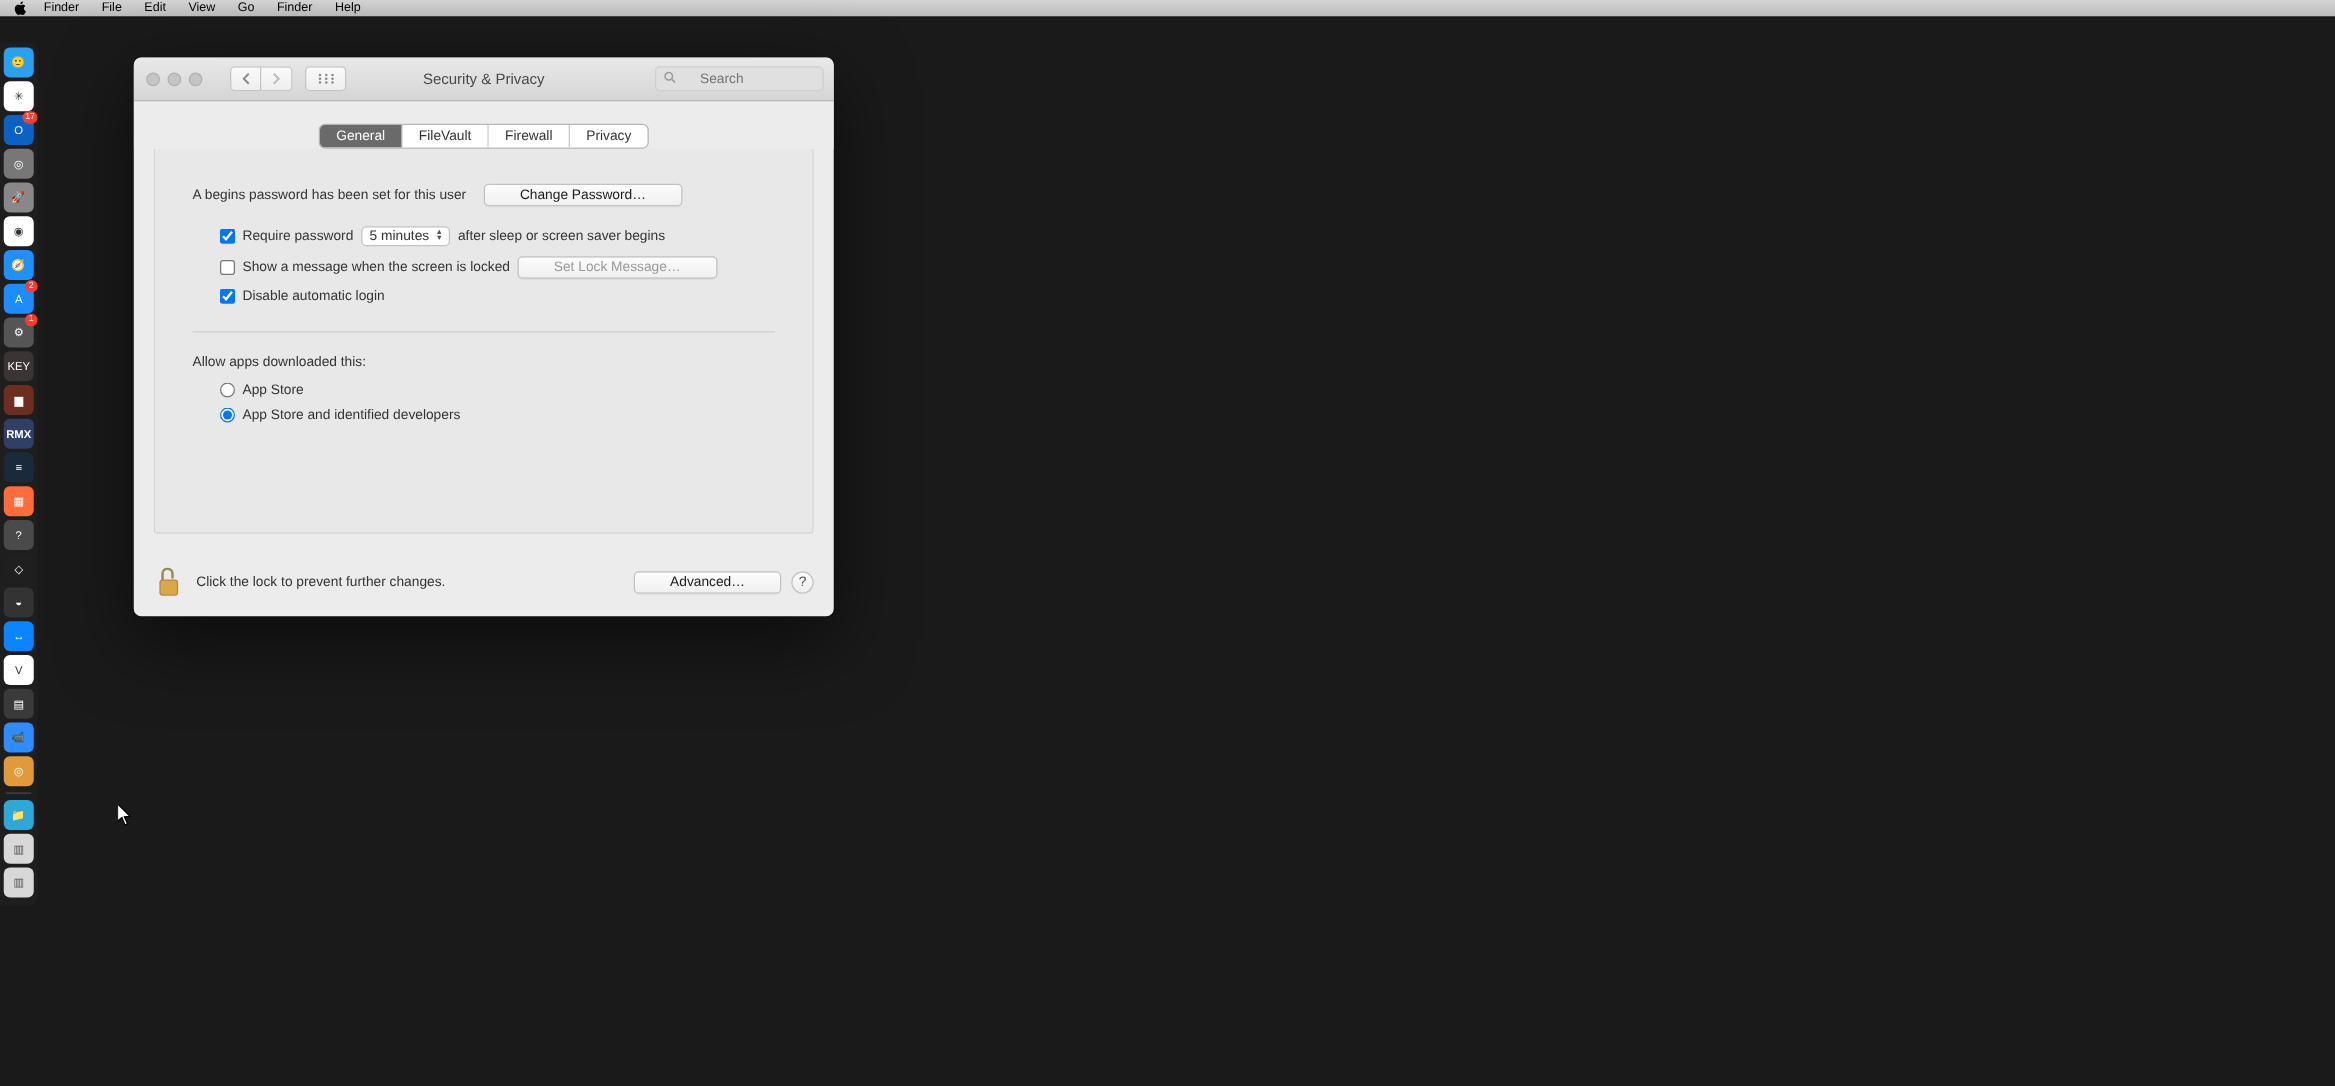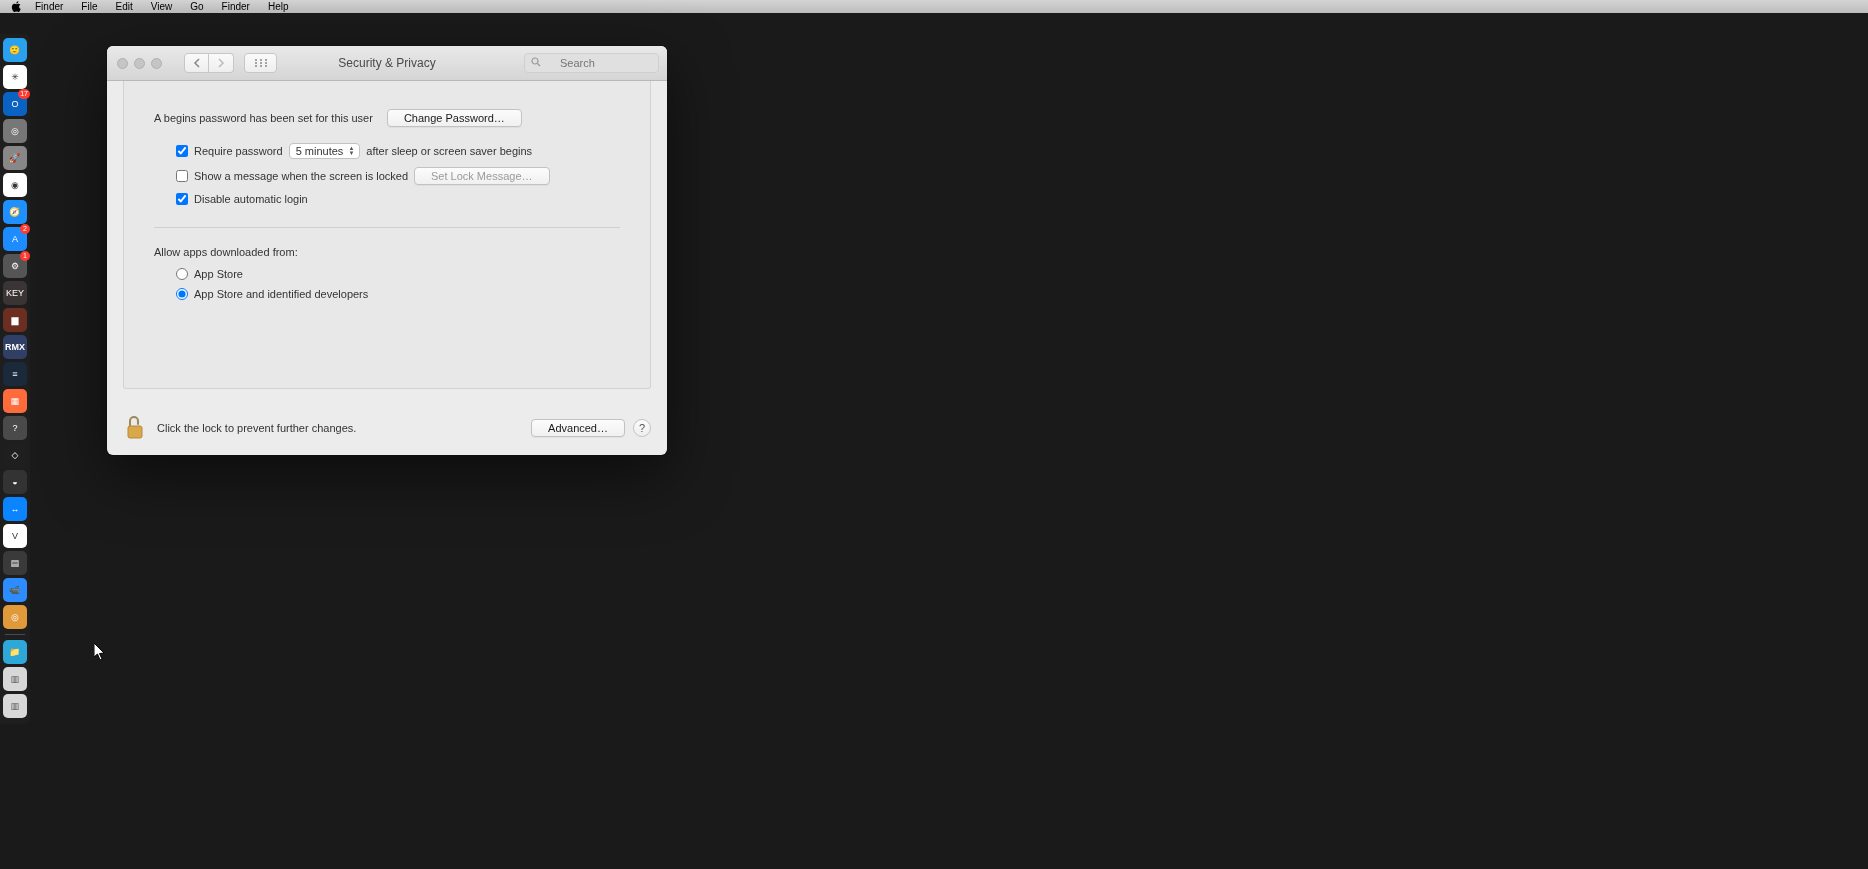--- a/index.html
+++ b/index.html
@@ -196,21 +196,21 @@
 }
 .row { display: flex; align-items: center; margin-bottom: 8px; }
 .row.top { margin-bottom: 16px; }
 .row label { cursor: default; }
 .indent { margin-left: 22px; }
 .btn {
   background: linear-gradient(#fcfcfc, #f0f0f0);
   border: 1px solid #c2c2c2;
   border-radius: 4px;
   font-size: 11px;
-  padding: 2px 16px;
+  padding: 2px 28px;
   color: #1a1a1a;
   box-shadow: 0 1px 0 rgba(0,0,0,0.04);
 }
 .btn.disabled { color: #9a9a9a; }
 .select {
   background: #fff;
   border: 1px solid #c2c2c2;
   border-radius: 4px;
   font-size: 11px;
   padding: 1px 16px 1px 6px;
@@ -357,20 +357,28 @@
     <div class="title">Security &amp; Privacy</div>
     <div class="searchbox">
       <span><svg width="10" height="10" viewBox="0 0 10 10">
             <circle cx="4" cy="4" r="3" stroke="#9a9a9a" stroke-width="1.2" fill="none"></circle>
             <line x1="6.5" y1="6.5" x2="9" y2="9" stroke="#9a9a9a" stroke-width="1.2"></line>
           </svg></span>
       <input type="text" placeholder="Search" style="">
     </div>
   </div>
 
+  <div class="tabbar">
+    <div class="tabs" id="tabs">
+        <div class="tab active">General</div>
+        <div class="tab">FileVault</div>
+        <div class="tab">Firewall</div>
+        <div class="tab">Privacy</div>
+      </div>
+  </div>
 
   <div class="panel">
     <div class="row top">
       <span>A begins password has been set for this user</span>
       <span style="width:14px"></span>
       <button class="btn">Change Password…</button>
     </div>
 
     <div class="row indent">
       <input type="checkbox" id="cb-require" checked="" style="">
@@ -389,21 +397,21 @@
       <button class="btn disabled">Set Lock Message…</button>
     </div>
 
     <div class="row indent">
       <input type="checkbox" id="cb-disable" checked="" style="">
       <label>Disable automatic login</label>
     </div>
 
     <hr class="sep">
 
-    <div class="section-label">Allow apps downloaded from:</div>
+    <div class="section-label">Allow apps downloaded this:</div>
     <div class="row indent">
       <input type="radio" name="allow" id="r0" style="">
       <label>App Store</label>
     </div>
     <div class="row indent">
       <input type="radio" name="allow" id="r1" checked="" style="">
       <label>App Store and identified developers</label>
     </div>
   </div>
 

